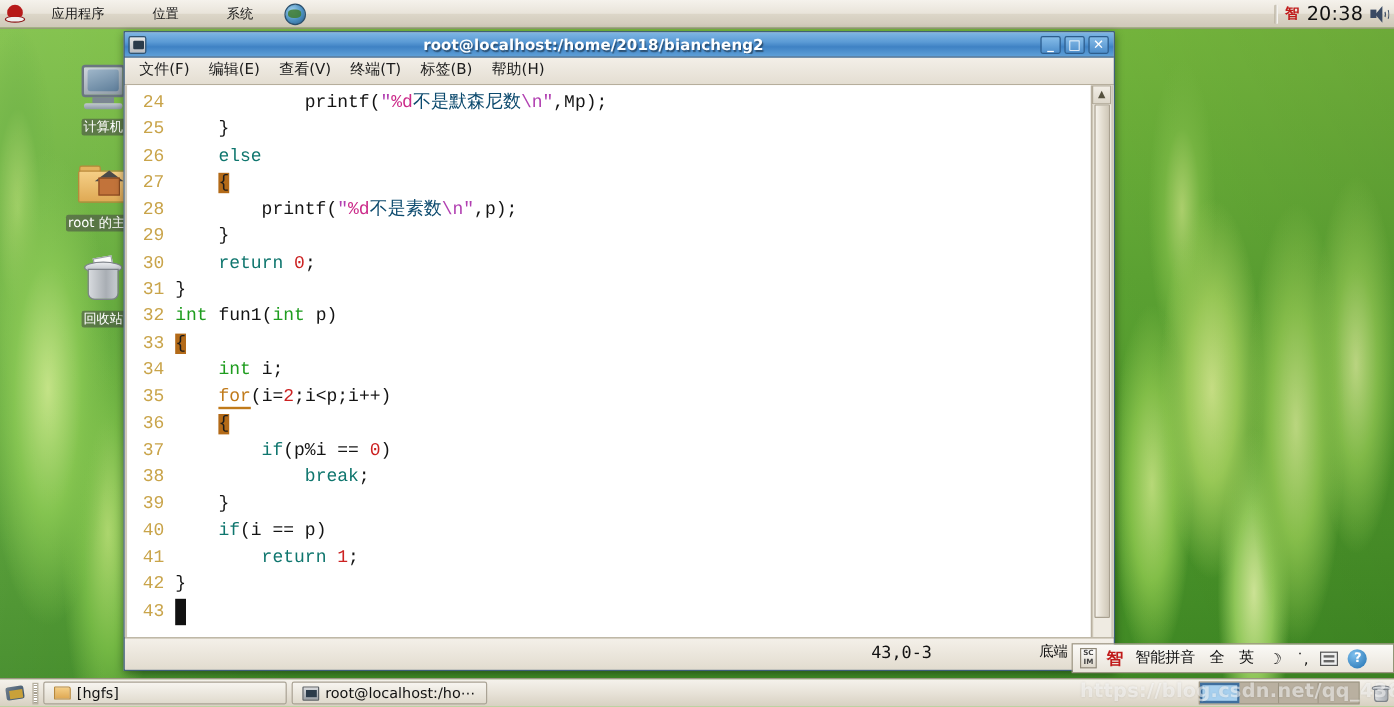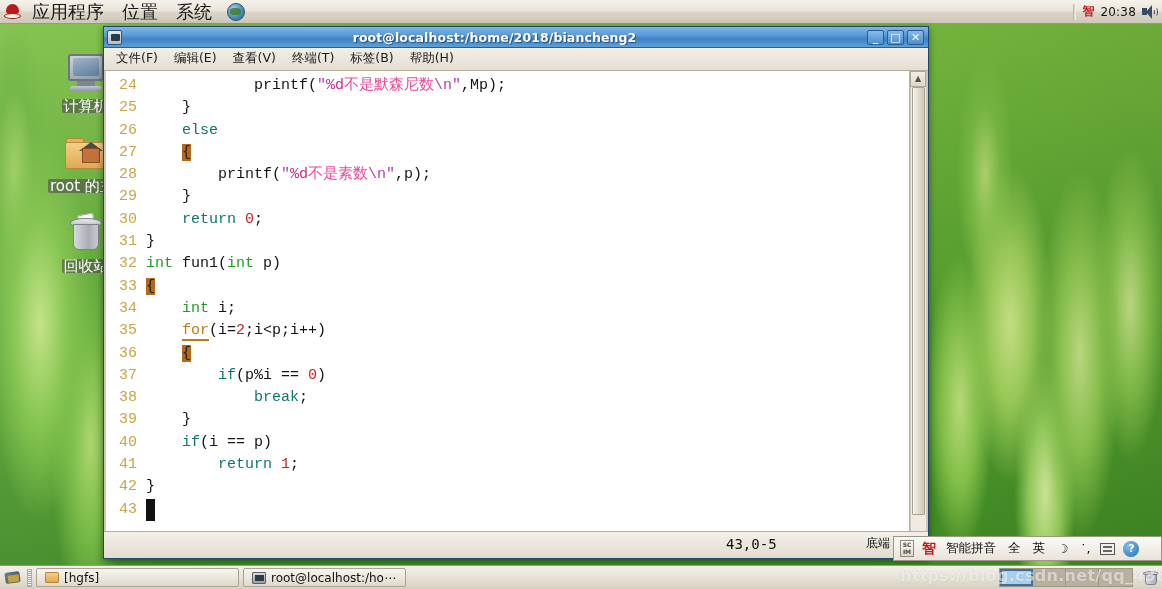--- a/index.html
+++ b/index.html
@@ -34,21 +34,21 @@
       linear-gradient(255deg, rgba(0,0,0,0.10) 0%, rgba(0,0,0,0) 35%);
   }
 
   
   #top-panel {
     position: absolute; left: 0; top: 0; width: 1162px; height: 24px;
     background: linear-gradient(180deg,#f5f2ec 0%, #e9e4da 48%, #dcd6c8 52%, #cfc8b8 100%);
     border-bottom: 1px solid #9d9684;
     display: flex; align-items: center; font-size: 12px; color: #1a1a1a;
   }
-  .menu-entry { padding: 1px 8px; margin: 0 1px; cursor: default; white-space: nowrap; font-size:18px;}
+  .menu-entry { padding: 1px 8px; margin: 0 12px; cursor: default; white-space: nowrap; font-size:11px;}
   .redhat-logo {
     width: 17px; height: 17px; margin-left: 4px; margin-right: 2px; position: relative;
   }
   .redhat-logo .brim{
     position:absolute; left:0; bottom:1px; width:17px; height:6px; border-radius:50%;
     background:#f0f0f0; border:1px solid #8a1212;
   }
   .redhat-logo .cap{
     position:absolute; left:2px; top:1px; width:13px; height:10px;
     background:#b71a1a; border-radius: 8px 8px 4px 4px;
@@ -61,36 +61,36 @@
     background: radial-gradient(circle at 35% 30%, #9fd0ee 0%, #4a8fc0 55%, #2a5c86 100%);
     border:1px solid #2b4f6b;
   }
   .globe-icon .land{
     position:absolute;left:3px;top:5px;width:11px;height:7px;border-radius:40%;
     background:#3f7c2f;opacity:.85;
   }
   #panel-right { margin-left: auto; display: flex; align-items: center; gap: 6px; padding-right: 4px;}
   .panel-sep{ width:3px;height:16px;background:linear-gradient(90deg,#b3ab98,#ffffff);border-radius:1px;}
   .ime-char{ color:#c01a1a; font-weight:bold; font-size:12px; }
-  .clock{ font-size:12px; color:#111; letter-spacing:0.2px; }
+  .clock{ font-size:16px; color:#111; letter-spacing:0.2px; }
   .speaker{ width:16px;height:14px;position:relative; }
   .speaker .body{ position:absolute;left:0;top:3px;width:5px;height:7px;background:#3a4a63;}
   .speaker .cone{ position:absolute;left:4px;top:0;width:0;height:0;
     border-top:7px solid transparent;border-bottom:7px solid transparent;border-right:6px solid #3a4a63;}
   .speaker .wave{ position:absolute; border:1.5px solid #3a4a63; border-radius:50%;
     border-left-color:transparent;border-top-color:transparent;border-bottom-color:transparent;}
   .speaker .w1{ left:9px;top:4px;width:4px;height:6px;}
   .speaker .w2{ left:10px;top:2px;width:6px;height:10px;}
 
   
   .desk-icon{
     position:absolute; width:76px; text-align:center; cursor:default;
   }
   .desk-icon .label{
-    display:inline-block; color:#ffffff; font-size:15px; line-height:14px;
+    display:inline-block; color:#ffffff; font-size:11px; line-height:14px;
     background: rgba(70,70,70,0.55); padding:0 2px; border-radius:2px;
     max-width:76px; overflow:hidden; white-space:nowrap;
   }
   .ico-art{ width:48px;height:44px;margin:0 auto 2px; position:relative;}
 
   
   .computer .mon{ position:absolute;left:6px;top:2px;width:36px;height:27px;border-radius:3px;
     background:linear-gradient(160deg,#cfd6dc,#8d99a4); border:2px solid #6b7681;}
   .computer .scr{ position:absolute;left:11px;top:6px;width:26px;height:18px;border-radius:2px;
     background:linear-gradient(160deg,#9fb6c9,#5d7d99);}
@@ -169,21 +169,21 @@
   .lno{
     width:40px; min-width:40px; text-align:right; padding-right:9px;
     color:#c9a44a; user-select:none;
   }
   .ctext{ color:#141414; }
   .kw-green{ color:#1f9d1f; }
   .kw-orange{ color:#0f766e; text-decoration:none; }
   .kw-ul{ color:#c07a1a; border-bottom:2px solid #c07a1a; }
   .num-red{ color:#cc2222; }
   .str{ color:#b13fb1; }
-  .str-cn{ color:#ec4899; }
+  .str-cn{ color:#0c4a6e; }
   .pct{ color:#cc2b8a; }
   .brace-hl{ background:#b36a18; color:#1a1a1a; }
   .cursor-blk{ background:#111111; color:#111111; display:inline-block; width:9px; }
 
   #scrollbar{
     width:17px; flex:0 0 17px; background:#e8e3d8;
     border-left:1px solid #b8b0a0; display:flex; flex-direction:column;
   }
   .sb-btn{ height:16px; background:linear-gradient(180deg,#f2eee6,#ddd7ca);
     border:1px solid #b0a896; font-size:8px; text-align:center; color:#55513f; line-height:14px;}
@@ -399,21 +399,21 @@
 
       <div id="scrollbar">
         <div class="sb-btn">▲</div>
         <div class="sb-track">
           <div class="sb-thumb"></div>
         </div>
       </div>
     </div>
 
     <div id="statusbar">
-      <span id="st-pos">43,0-5</span>
+      <span id="st-pos">43,0-3</span>
       <span id="st-end">底端</span>
     </div>
   </div>
 
   <div id="scim-bar">
     <div class="scim-grip">SC<br>IM</div>
     <div class="ime-logo">智</div>
     <div class="scim-btn">智能拼音</div>
     <div class="scim-btn">全</div>
     <div class="scim-btn">英</div>

